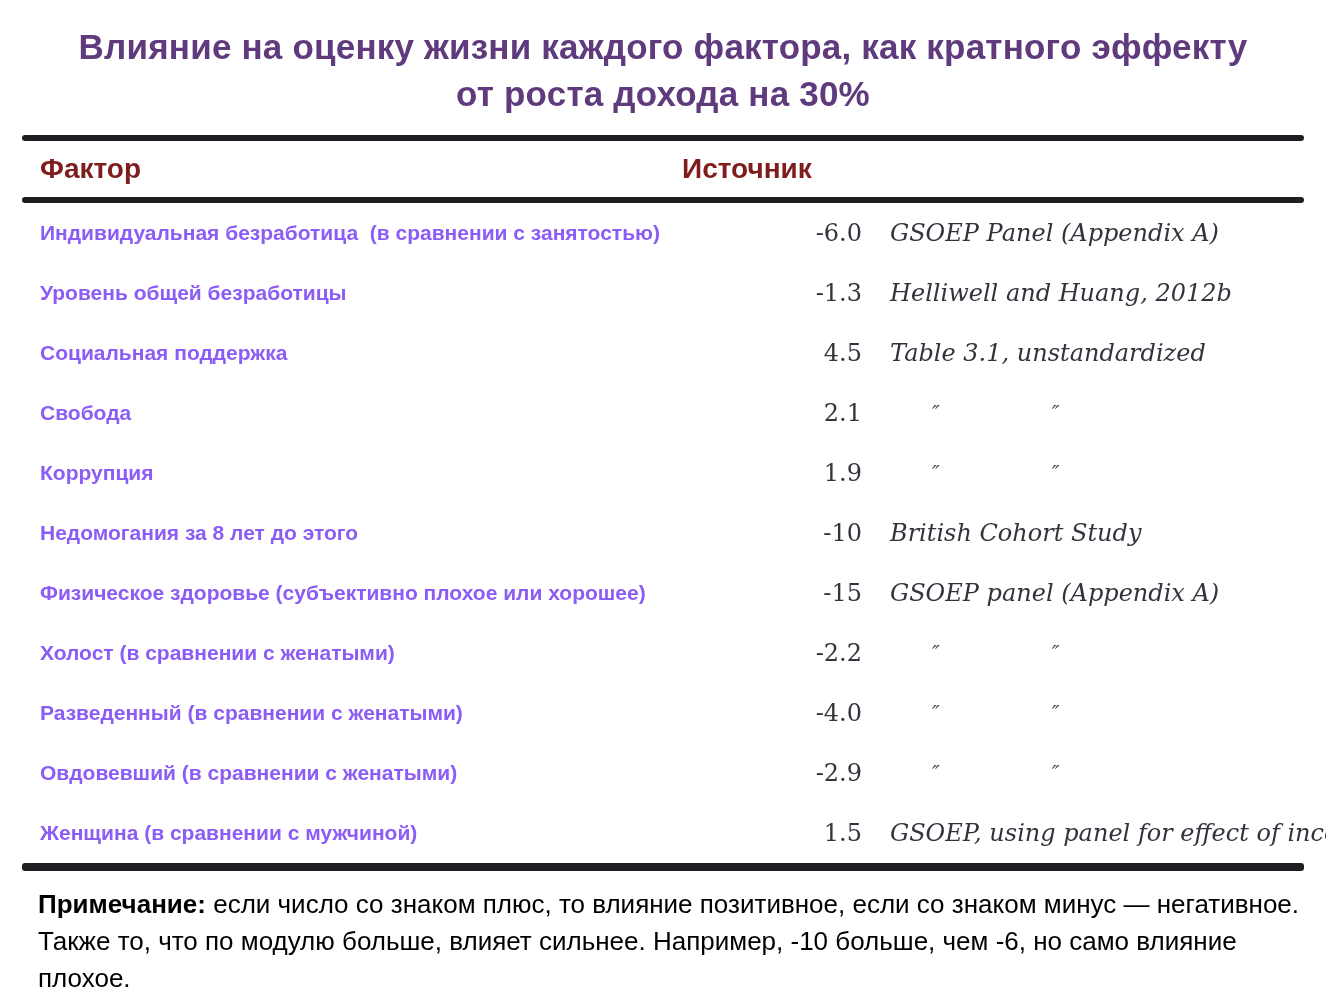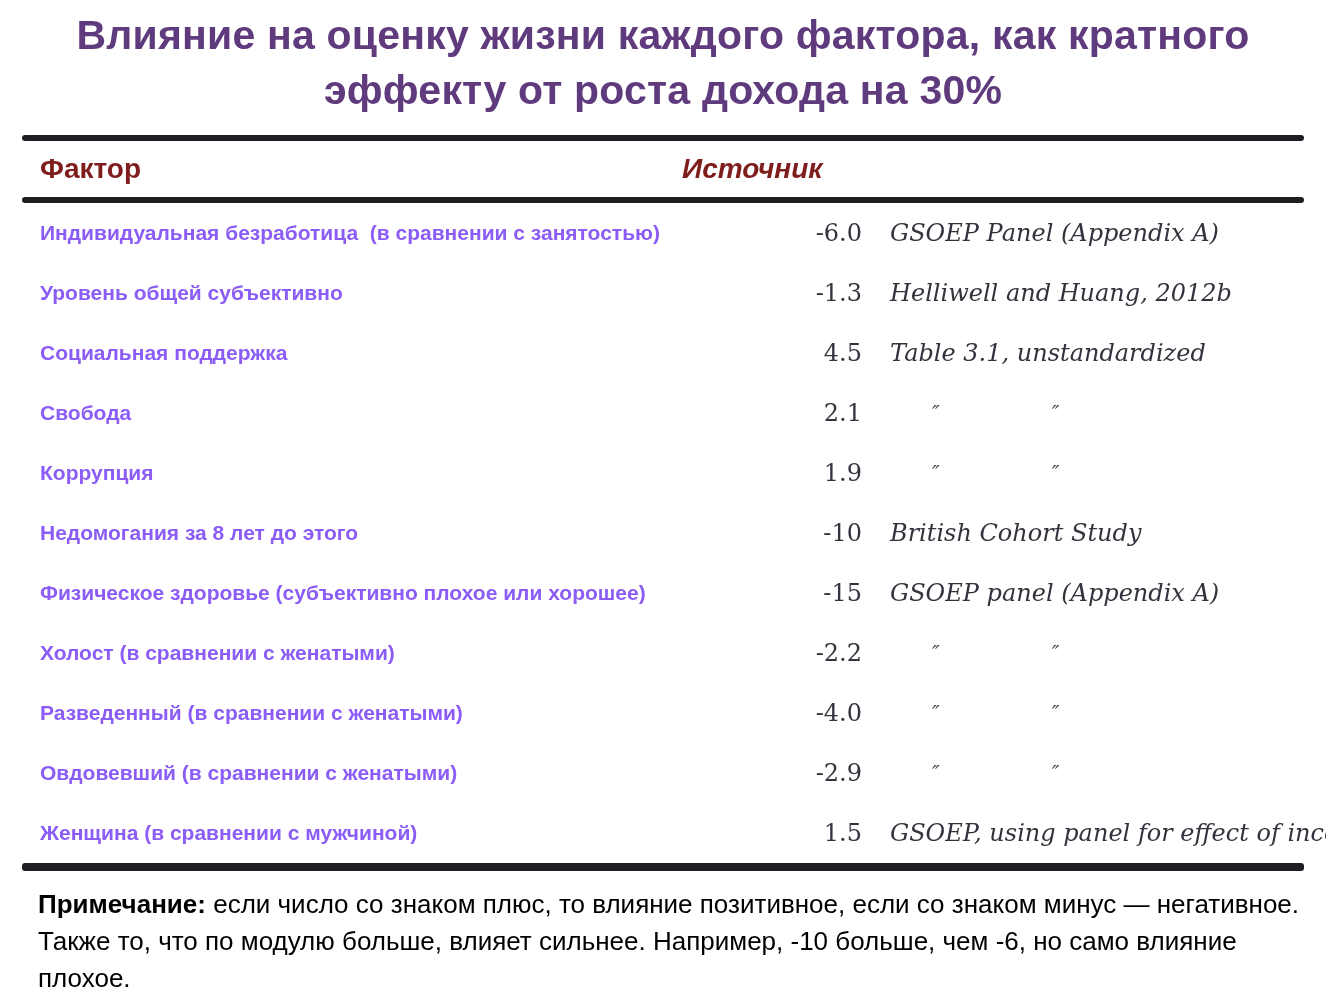--- a/index.html
+++ b/index.html
@@ -8,23 +8,23 @@
     width: 1326px;
     height: 988px;
     background: #ffffff;
     font-family: "Liberation Sans", sans-serif;
     color: #141414;
     overflow: hidden;
   }
 
   .title {
     width: 1180px;
-    margin: 8px auto 0;
+    margin: 24px auto 0;
     text-align: center;
-    font-size: 41px;
+    font-size: 35px;
     line-height: 1.34;
     font-weight: 700;
     color: #5f3a7d;
     letter-spacing: 0.2px;
   }
 
   .table-wrap {
     margin: 17px 22px 0 22px; 
     width: 1282px;
   }
@@ -42,21 +42,21 @@
     align-items: center;
     height: 56px;
   }
   .header-cell {
     font-size: 28px;
     font-weight: 700;
     color: #7f1d1d;
   }
   .header-factor { padding-left: 18px; }
   .header-impact { text-align: center; }
-  .header-source { text-align: center; padding-right: 96px; font-style: italic; }
+  .header-source { text-align: center; padding-right: 96px; }
 
   .tbody { }
   .row {
     display: grid;
     grid-template-columns: 660px 180px 1fr;
     align-items: center;
     height: 60px;
   }
   .cell-factor {
     padding-left: 18px;
@@ -118,21 +118,21 @@
 
     <div class="rule rule-mid"></div>
 
     <div class="tbody">
         <div class="row">
           <div class="cell-factor">Индивидуальная безработица  (в сравнении с занятостью)</div>
           <div class="cell-impact">-6.0</div>
           <div class="cell-source">GSOEP Panel (Appendix A)</div>
         </div>
         <div class="row">
-          <div class="cell-factor">Уровень общей субъективно</div>
+          <div class="cell-factor">Уровень общей безработицы</div>
           <div class="cell-impact">-1.3</div>
           <div class="cell-source">Helliwell and Huang, 2012b</div>
         </div>
         <div class="row">
           <div class="cell-factor">Социальная поддержка</div>
           <div class="cell-impact">4.5</div>
           <div class="cell-source">Table 3.1, unstandardized</div>
         </div>
         <div class="row">
           <div class="cell-factor">Свобода</div>

